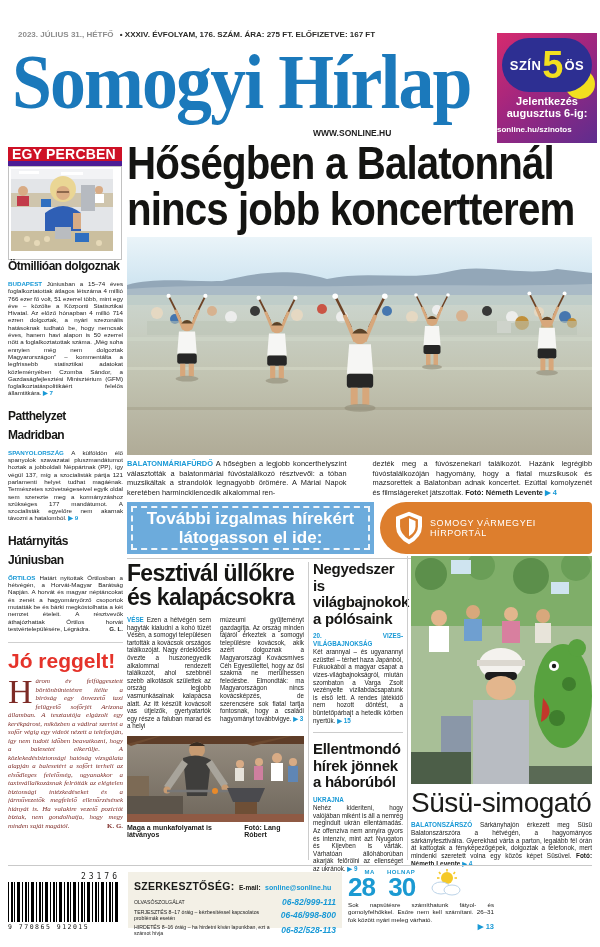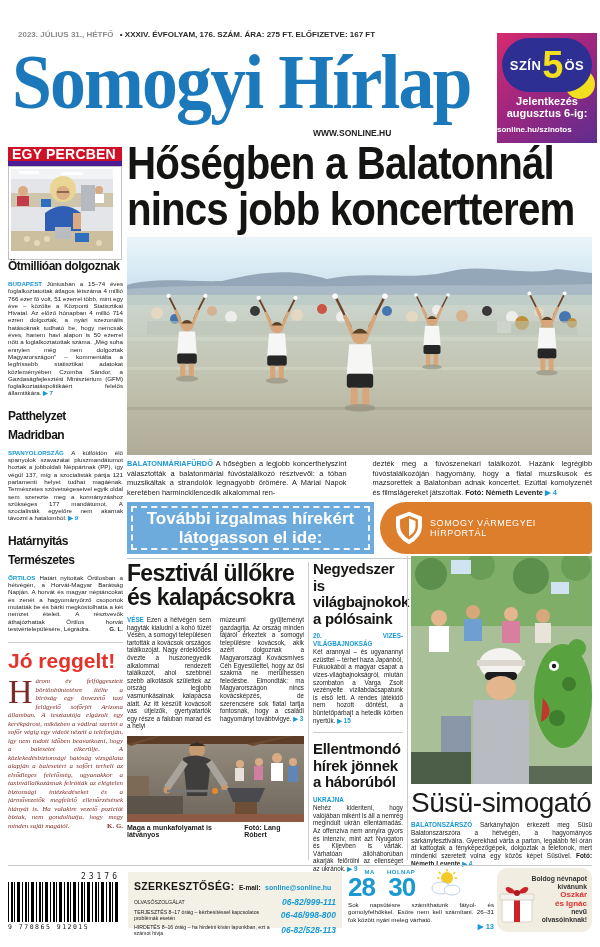--- a/index.html
+++ b/index.html
@@ -187,21 +187,21 @@
       <span class="lead">BUDAPEST</span>
       <span>Júniusban a 15–74 éves foglalkoztatottak átlagos létszáma 4 millió 766 ezer fő volt, 51 ezerrel több, mint egy éve – közölte a Központi Statisztikai Hivatal. Az előző hónapban 4 millió 714 ezren dolgoztak, a nyári szezonális hatásoknak tudható be, hogy nemcsak éves, hanem havi alapon is 50 ezerrel nőtt a foglalkoztatottak száma. „Még soha ennyien még nem dolgoztak Magyarországon” – kommentálta a legfrissebb statisztikai adatokat közleményében Czomba Sándor, a Gazdaságfejlesztési Minisztérium (GFM) foglalkoztatáspolitikáért felelős államtitkára.</span>
       <span class="plink">▶ 7</span>
     </p>
     <h2 class="s-title">Patthelyzet Madridban</h2>
     <p class="s-body">
       <span class="lead">SPANYOLORSZÁG</span>
       <span>A külföldön élő spanyolok szavazatai pluszmandátumot hoztak a jobboldali Néppártnak (PP), így végül 137, míg a szocialisták pártja 121 parlamenti helyet tudhat magáénak. Természetes szövetségeseivel egyik oldal sem szerezte meg a kormányzáshoz szükséges 177 mandátumot. A szocialisták egyelőre nem akarnak távozni a hatalomból.</span>
       <span class="plink">▶ 9</span>
     </p>
-    <h2 class="s-title">Határnyitás Természetes</h2>
+    <h2 class="s-title">Határnyitás Júniusban</h2>
     <p class="s-body">
       <span class="lead">ŐRTILOS</span>
       <span>Határt nyitottak Őrtilosban a hétvégén, a Horvát-Magyar Barátság Napján. A horvát és magyar néptáncokat és zenét a hagyományőrző csoportok mutatták be és bárki megkóstolhatta a két nemzet ételeit. A résztvevők áthajózhattak Őrtilos horvát testvértelepülésére, Légrádra.</span>
       <span class="byline">G. L.</span>
     </p>
     <hr class="s-hr">
     <h2 class="gm-title">Jó reggelt!</h2>
     <p class="gm-body">
       <span class="drop">H</span><span>árom év felfüggesztett börtönbüntetésre ítélte a bíróság egy önvezető taxi felügyelő sofőrjét Arizona államban. A tesztautója elgázolt egy kerékpárost, miközben a vádirat szerint a sofőr végig egy videót nézett a telefonján, így nem tudott időben beavatkozni, hogy a balesetet elkerülje. A közlekedésbiztonsági hatóság vizsgálata alapján a balesetért a sofőrt terheli az elsődleges felelősség, ugyanakkor a taxisvállalkozásnak felrótták az elégtelen biztonsági intézkedéseket és a járművezetők megfelelő ellenőrzésének hiányát is. Ha valakire vezető pozíciót bíztak, nem gondolhatja, hogy megy minden saját magától.</span>
       <span class="byline">K. G.</span>
@@ -482,31 +482,14 @@
         <ellipse cx="14" cy="19" rx="9" ry="6" fill="#fff" stroke="#bcd3e8"></ellipse>
         <ellipse cx="25" cy="21" rx="8" ry="5" fill="#fff" stroke="#bcd3e8"></ellipse>
       </svg>
     </div>
     <div class="w-text">
       <span>Sok napsütésre számíthatunk fátyol- és gomolyfelhőkkel. Esőre nem kell számítani. 26–31 fok között nyári meleg várható.</span>
       <span class="plink w-link">▶ 13</span>
     </div>
   </div>
 
-  <div class="nameday">
-    <svg class="gift" width="36" height="44" viewBox="0 0 36 44">
-      <rect x="3" y="16" width="30" height="26" rx="2" fill="#fff" stroke="#d8d3c4"></rect>
-      <rect x="15" y="16" width="6" height="26" fill="#cc2229"></rect>
-      <rect x="1" y="14" width="34" height="6" rx="1" fill="#f4f2ee" stroke="#d8d3c4"></rect>
-      <path d="M18,14 C10,2 2,8 10,13 Z" fill="#cc2229"></path>
-      <path d="M18,14 C26,2 34,8 26,13 Z" fill="#cc2229"></path>
-      <circle cx="18" cy="13" r="3" fill="#a81b20"></circle>
-    </svg>
-    <div class="nd-text">
-      <div>Boldog névnapot</div>
-      <div>kívánunk</div>
-      <div class="nd-name">Oszkár</div>
-      <div class="nd-name">és Ignác</div>
-      <div>nevű olvasóinknak!</div>
-    </div>
-  </div>
 
 </div>
 
 </body></html>

